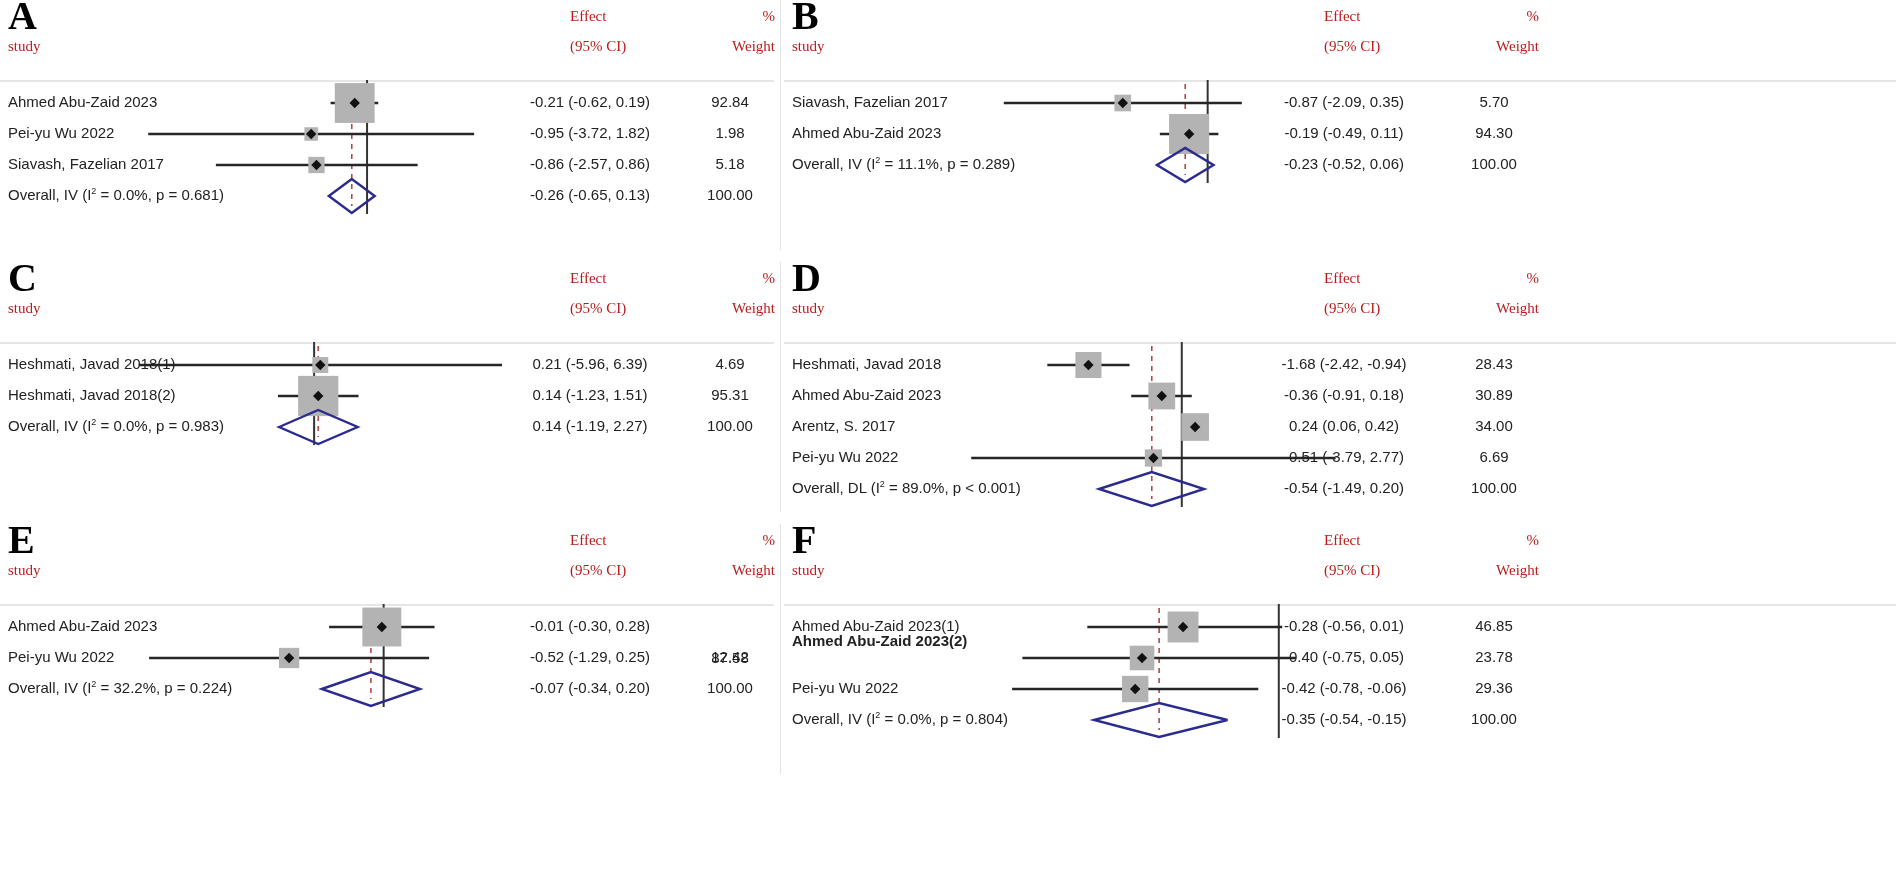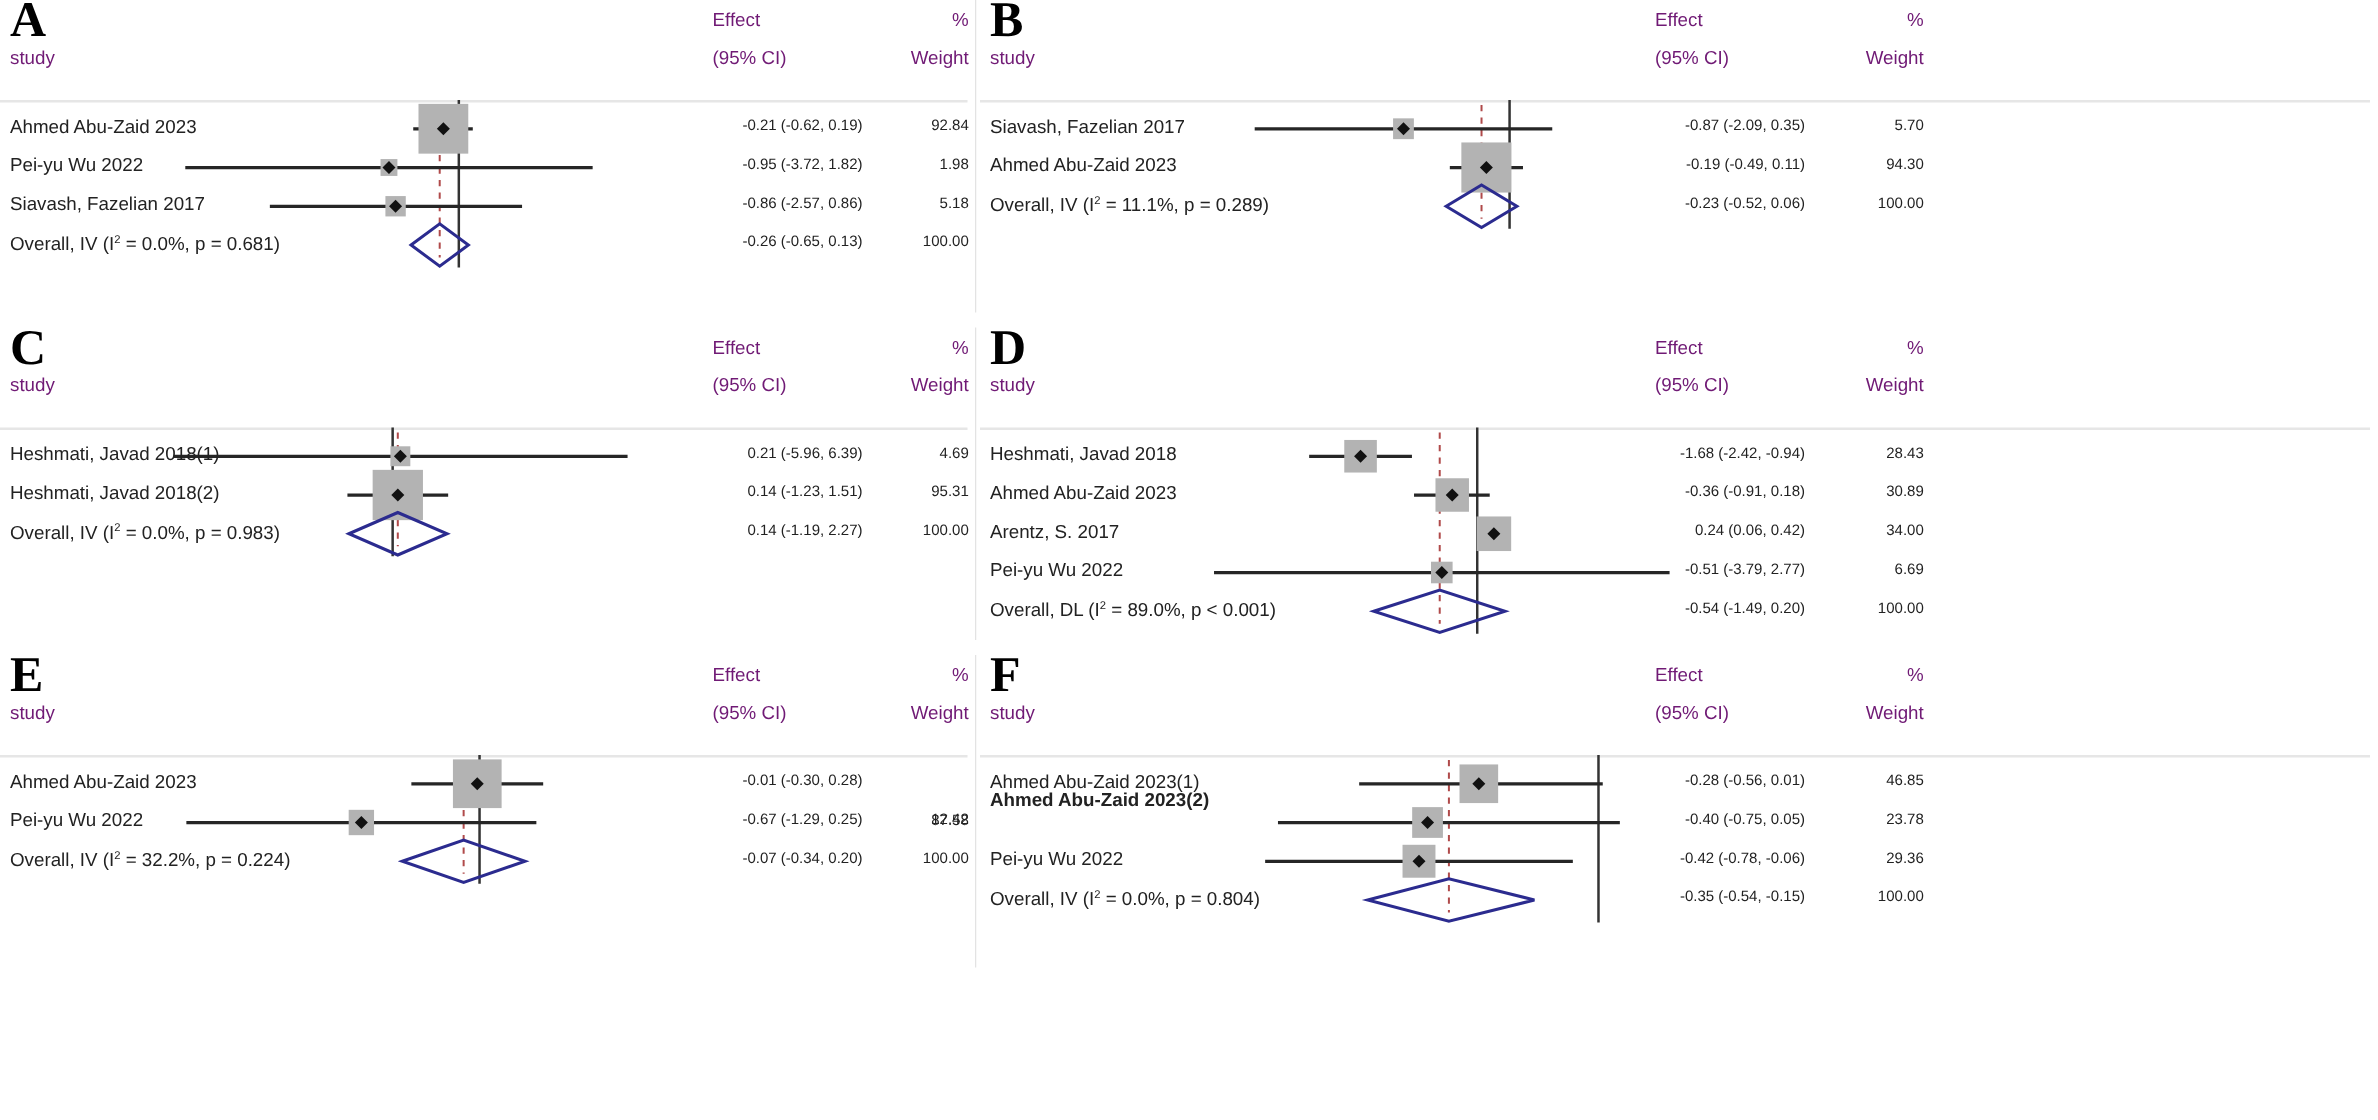--- a/index.html
+++ b/index.html
@@ -16,37 +16,38 @@
     position:absolute;
     font-family:"Liberation Serif", serif;
     font-weight:bold;
     font-size:40px;
     line-height:36px;
     color:#000;
   }
   .hdr{
     position:absolute;
     font-size:15px;
-    color:#701a75;
+    color:#b91c1c;
     white-space:nowrap;
+    font-family:Liberation Serif, serif;
   }
   .hdr.right{text-align:right;}
   .rowlabel{
     position:absolute;
     font-size:15px;
     color:#222;
     white-space:nowrap;
   }
   .rowlabel sup{font-size:9px;vertical-align:super;}
   .effect,.weight{
     position:absolute;
-    font-size:12px;
+    font-size:15px;
     color:#222;
     white-space:nowrap;
-    text-align:right;
+    text-align:center;
   }
   .divider{
     position:absolute;
     background:#e6e6e6;
     height:2px;
   }
   .vsep{
     position:absolute;
     background:#e3e3e3;
     width:1px;
@@ -251,21 +252,21 @@
           <polygon class="diamond-pt" points="163.89090909090908,66 169.09090909090907,60.8 174.29090909090905,66 169.09090909090907,71.2"></polygon>
         </g>
         <g>
           <polygon class="pooled-diamond" points="201.81818181818176,97 250.90909090909088,80 299.99999999999994,97 250.90909090909088,114"></polygon>
         </g>
       </svg>
       <div class="rowlabel" style="left:8px;top:93px;">Ahmed Abu-Zaid 2023</div>
       <div class="effect" style="left:490px;top:93px;width:200px;">-0.01 (-0.30, 0.28)</div>
       <div class="weight" style="left:685px;top:93px;width:90px;margin-top:32px;">87.58</div>
       <div class="rowlabel" style="left:8px;top:124px;">Pei-yu Wu 2022</div>
-      <div class="effect" style="left:490px;top:124px;width:200px;">-0.67 (-1.29, 0.25)</div>
+      <div class="effect" style="left:490px;top:124px;width:200px;">-0.52 (-1.29, 0.25)</div>
       <div class="weight" style="left:685px;top:124px;width:90px;">12.42</div>
       <div class="rowlabel" style="left:8px;top:155px;">Overall, IV (I<sup>2</sup> = 32.2%, p = 0.224)</div>
       <div class="effect" style="left:490px;top:155px;width:200px;">-0.07 (-0.34, 0.20)</div>
       <div class="weight" style="left:685px;top:155px;width:90px;">100.00</div>
     </div>
     <div class="panel" style="left:784px;top:524px;width:1118px;height:250px;">
       <div class="vsep" style="left:-4px;top:0px;height:250px;"></div>
       <div class="panel-letter" style="left:8px;top:-2px;">F</div>
       <div class="hdr right" style="left: 540px; top: 8px; width: 170px; text-align: left;">Effect</div>
       <div class="hdr right" style="left:685px;top:8px;width:70px;text-align:right;">%</div>

